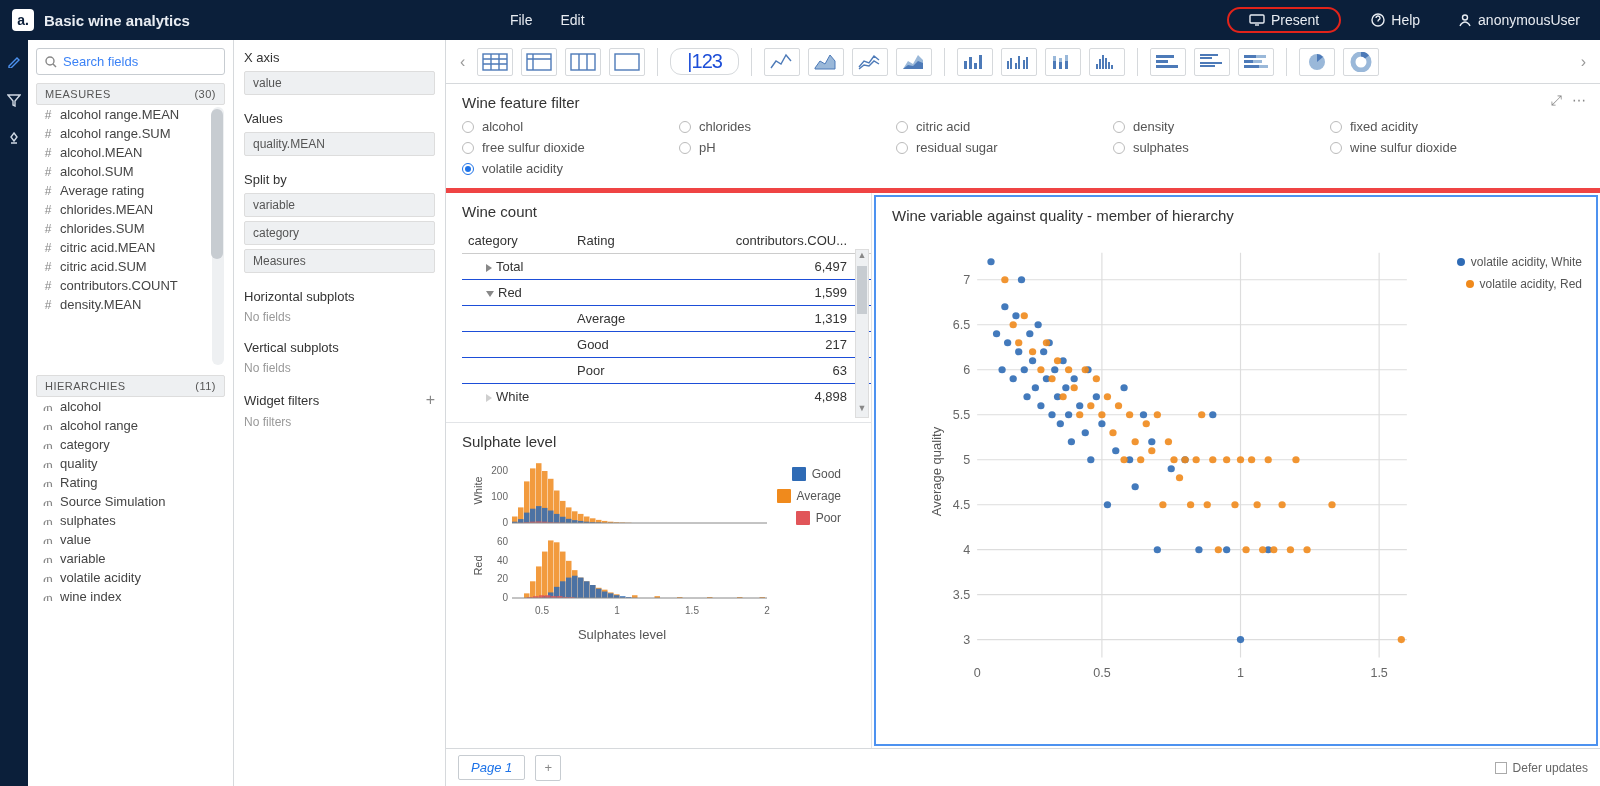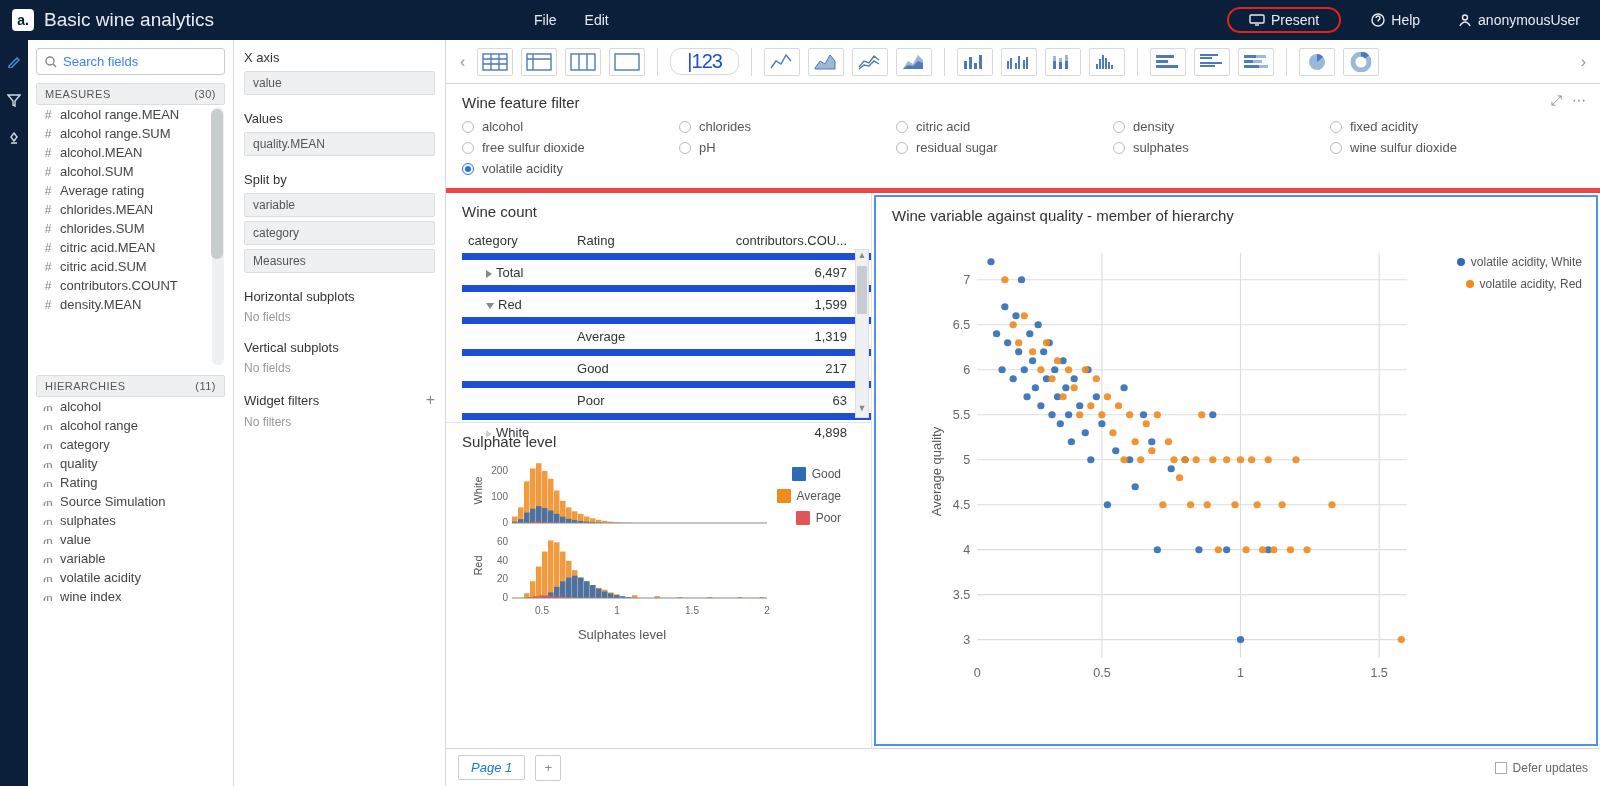--- a/index.html
+++ b/index.html
@@ -1,20 +1,20 @@
 <!DOCTYPE html>
 <html><head>
 <meta charset="utf-8">
 <style>
 * { box-sizing: border-box; margin: 0; padding: 0; }
 body { font-family: "Segoe UI", Arial, sans-serif; font-size: 13px; color: #333; background: #fff; }
 
 .topbar { background: #0b1f3a; color: #e8ecf2; height: 40px; display: flex; align-items: center; padding: 0 12px; }
 .logo { width: 22px; height: 22px; border-radius: 4px; background: #fff; color: #0b1f3a; font-weight: 700; font-size: 14px; display: flex; align-items: center; justify-content: center; margin-right: 10px; }
-.app-title { font-size: 19px; font-weight: 400; }
+.app-title { font-size: 15px; font-weight: 700; }
 .menubar { margin-left: 320px; display: flex; gap: 28px; font-size: 14px; }
 .menubar div, .topbar-right .tb-btn { cursor: pointer; }
 .topbar-right { margin-left: auto; display: flex; align-items: center; gap: 22px; }
 .tb-btn { display: flex; align-items: center; gap: 6px; font-size: 14px; padding: 4px 8px; }
 .present-highlight { border: 2px solid #e2231a; border-radius: 18px; padding: 3px 20px; }
 
 .main { display: flex; height: calc(786px - 40px); }
 
 .leftrail { width: 28px; background: #0b1f3a; color: #cfd8e3; display: flex; flex-direction: column; align-items: center; padding-top: 14px; gap: 22px; }
 .leftrail svg { width: 14px; height: 14px; }
@@ -58,21 +58,21 @@
 .radio.sel { border-color: #1e73e8; }
 .radio.sel::after { content: ""; width: 6px; height: 6px; background: #1e73e8; border-radius: 50%; }
 .widget-tools { position: absolute; top: 8px; right: 14px; color: #888; display: flex; gap: 10px; font-size: 14px; }
 
 .row2 { flex: 1; display: flex; overflow: hidden; }
 .col-left { width: 426px; display: flex; flex-direction: column; border-right: 1px solid #e2e4e7; }
 .col-right { flex: 1; border: 2px solid #4d92f0; margin: 2px; position: relative; }
 
 .table-widget { padding: 10px 0 0 16px; border-bottom: 1px solid #e2e4e7; height: 230px; position: relative; }
 .tbl { width: 100%; border-collapse: collapse; font-size: 13px; }
-.tbl th, .tbl td { padding: 5px 6px; border-top: 7px solid #1d4ed8; text-align: left; }
+.tbl th, .tbl td { padding: 5px 6px; border-top: 1px solid #1d4ed8; text-align: left; }
 .tbl th { border-top: none; color: #333; font-weight: 400; border-bottom: 1px solid #ccc; }
 .tbl td.num { text-align: right; padding-right: 24px; }
 .tbl .indent1 { padding-left: 24px; }
 .row-tri { display: inline-block; width: 0; height: 0; border-style: solid; margin-right: 4px; }
 .tri-right { border-width: 4px 0 4px 6px; border-color: transparent transparent transparent #888; }
 .tri-down { border-width: 6px 4px 0 4px; border-color: #888 transparent transparent transparent; }
 .table-scroll { position: absolute; right: 2px; top: 56px; bottom: 4px; width: 14px; background: #eef0f2; border: 1px solid #ddd;}
 .table-scroll .up, .table-scroll .dn { height: 14px; text-align: center; font-size: 9px; color: #888; }
 .table-scroll .thumb { position: absolute; left: 1px; right: 1px; top: 16px; height: 48px; background: #c7ccd1; }
 

